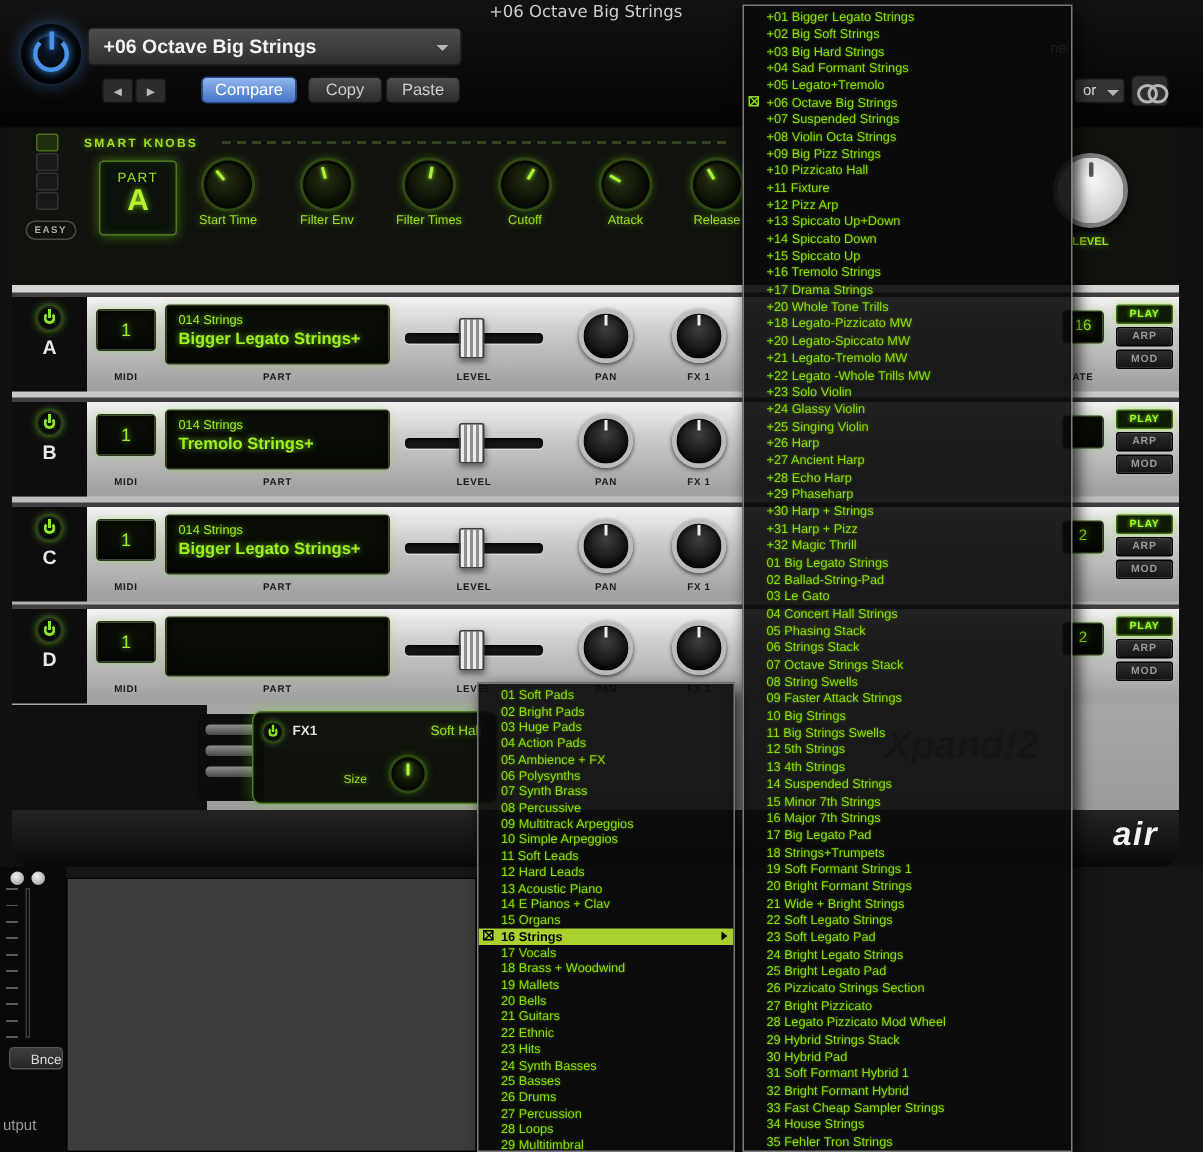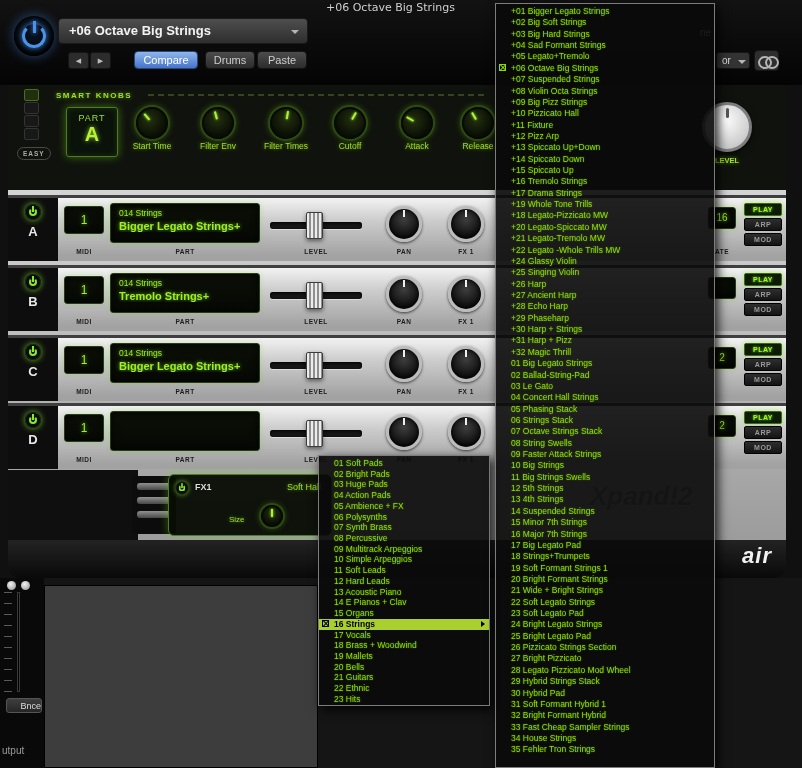--- a/index.html
+++ b/index.html
@@ -108,21 +108,21 @@
   <div id="hdr">
     <span class="pwr-blue" style="left:14px;top:16px;"></span>
     <div class="preset-field">
       <span>+06 Octave Big Strings</span>
       <span class="caret" style="position:absolute;right:8px;top:11px;"></span>
     </div>
     <div class="abs glyph" style="left:326px;top:1px;font-size:11px;color:#cfcfcf;">+06 Octave Big Strings</div>
     <div class="navbtn glyph" style="left:68px;top:52px;">◀</div>
     <div class="navbtn glyph" style="left:90px;top:52px;">▶</div>
     <div class="btn blue" style="left:134px;top:51px;width:64px;">Compare</div>
-    <div class="btn" style="left:205px;top:51px;width:50px;">Drums</div>
+    <div class="btn" style="left:205px;top:51px;width:50px;">Copy</div>
     <div class="btn" style="left:257px;top:51px;width:50px;">Paste</div>
     <div class="abs" style="left:700px;top:27px;font-size:10px;color:#bbb;">ne</div>
     <div class="abs" style="left:716px;top:52px;width:34px;height:17px;background:#333;border:1px solid #151515;border-radius:3px;color:#ddd;font-size:10px;line-height:15px;padding-left:5px;">
       <span>or</span>
       <span class="caret" style="position:absolute;right:3px;top:7px;"></span>
     </div>
     <span class="link-icon" style="left:754px;top:50px;"></span>
   </div>
 
   <div id="plugin">
@@ -304,21 +304,21 @@
   <div id="dawbg"></div>
   <div class="abs" style="left:44px;top:585px;width:274px;height:183px;background:#3d3d3d;border:1px solid #000;"></div>
   <div id="dawleft"></div>
   <span class="dot" style="left:7px;top:581px;"></span>
   <span class="dot" style="left:21px;top:581px;"></span>
   <div class="ticks"></div>
   <div class="fslot"></div>
   <div class="bncbtn">Bnce</div>
   <div class="abs" style="left:2px;top:745px;font-size:10px;color:#999;">utput</div>
 
-  <div class="menu cat" style="left:318px;top:455px;width:172px;height:251px;">
+  <div class="menu cat" style="left:318px;top:455px;width:172px;height:313px;">
 
       <div class="menu-item">
         
         <span>01 Soft Pads</span>
         
       </div>
 
       <div class="menu-item">
         
         <span>02 Bright Pads</span>
@@ -587,21 +587,21 @@
       </div>
 
       <div class="menu-item">
         
         <span>+17 Drama Strings</span>
         
       </div>
 
       <div class="menu-item">
         
-        <span>+19 Whole Tone Trills</span>
+        <span>+20 Whole Tone Trills</span>
         
       </div>
 
       <div class="menu-item">
         
         <span>+18 Legato-Pizzicato MW</span>
         
       </div>
 
       <div class="menu-item">
@@ -615,20 +615,25 @@
         <span>+21 Legato-Tremolo MW</span>
         
       </div>
 
       <div class="menu-item">
         
         <span>+22 Legato -Whole Trills MW</span>
         
       </div>
 
+      <div class="menu-item">
+        
+        <span>+23 Solo Violin</span>
+        
+      </div>
 
       <div class="menu-item">
         
         <span>+24 Glassy Violin</span>
         
       </div>
 
       <div class="menu-item">
         
         <span>+25 Singing Violin</span>

